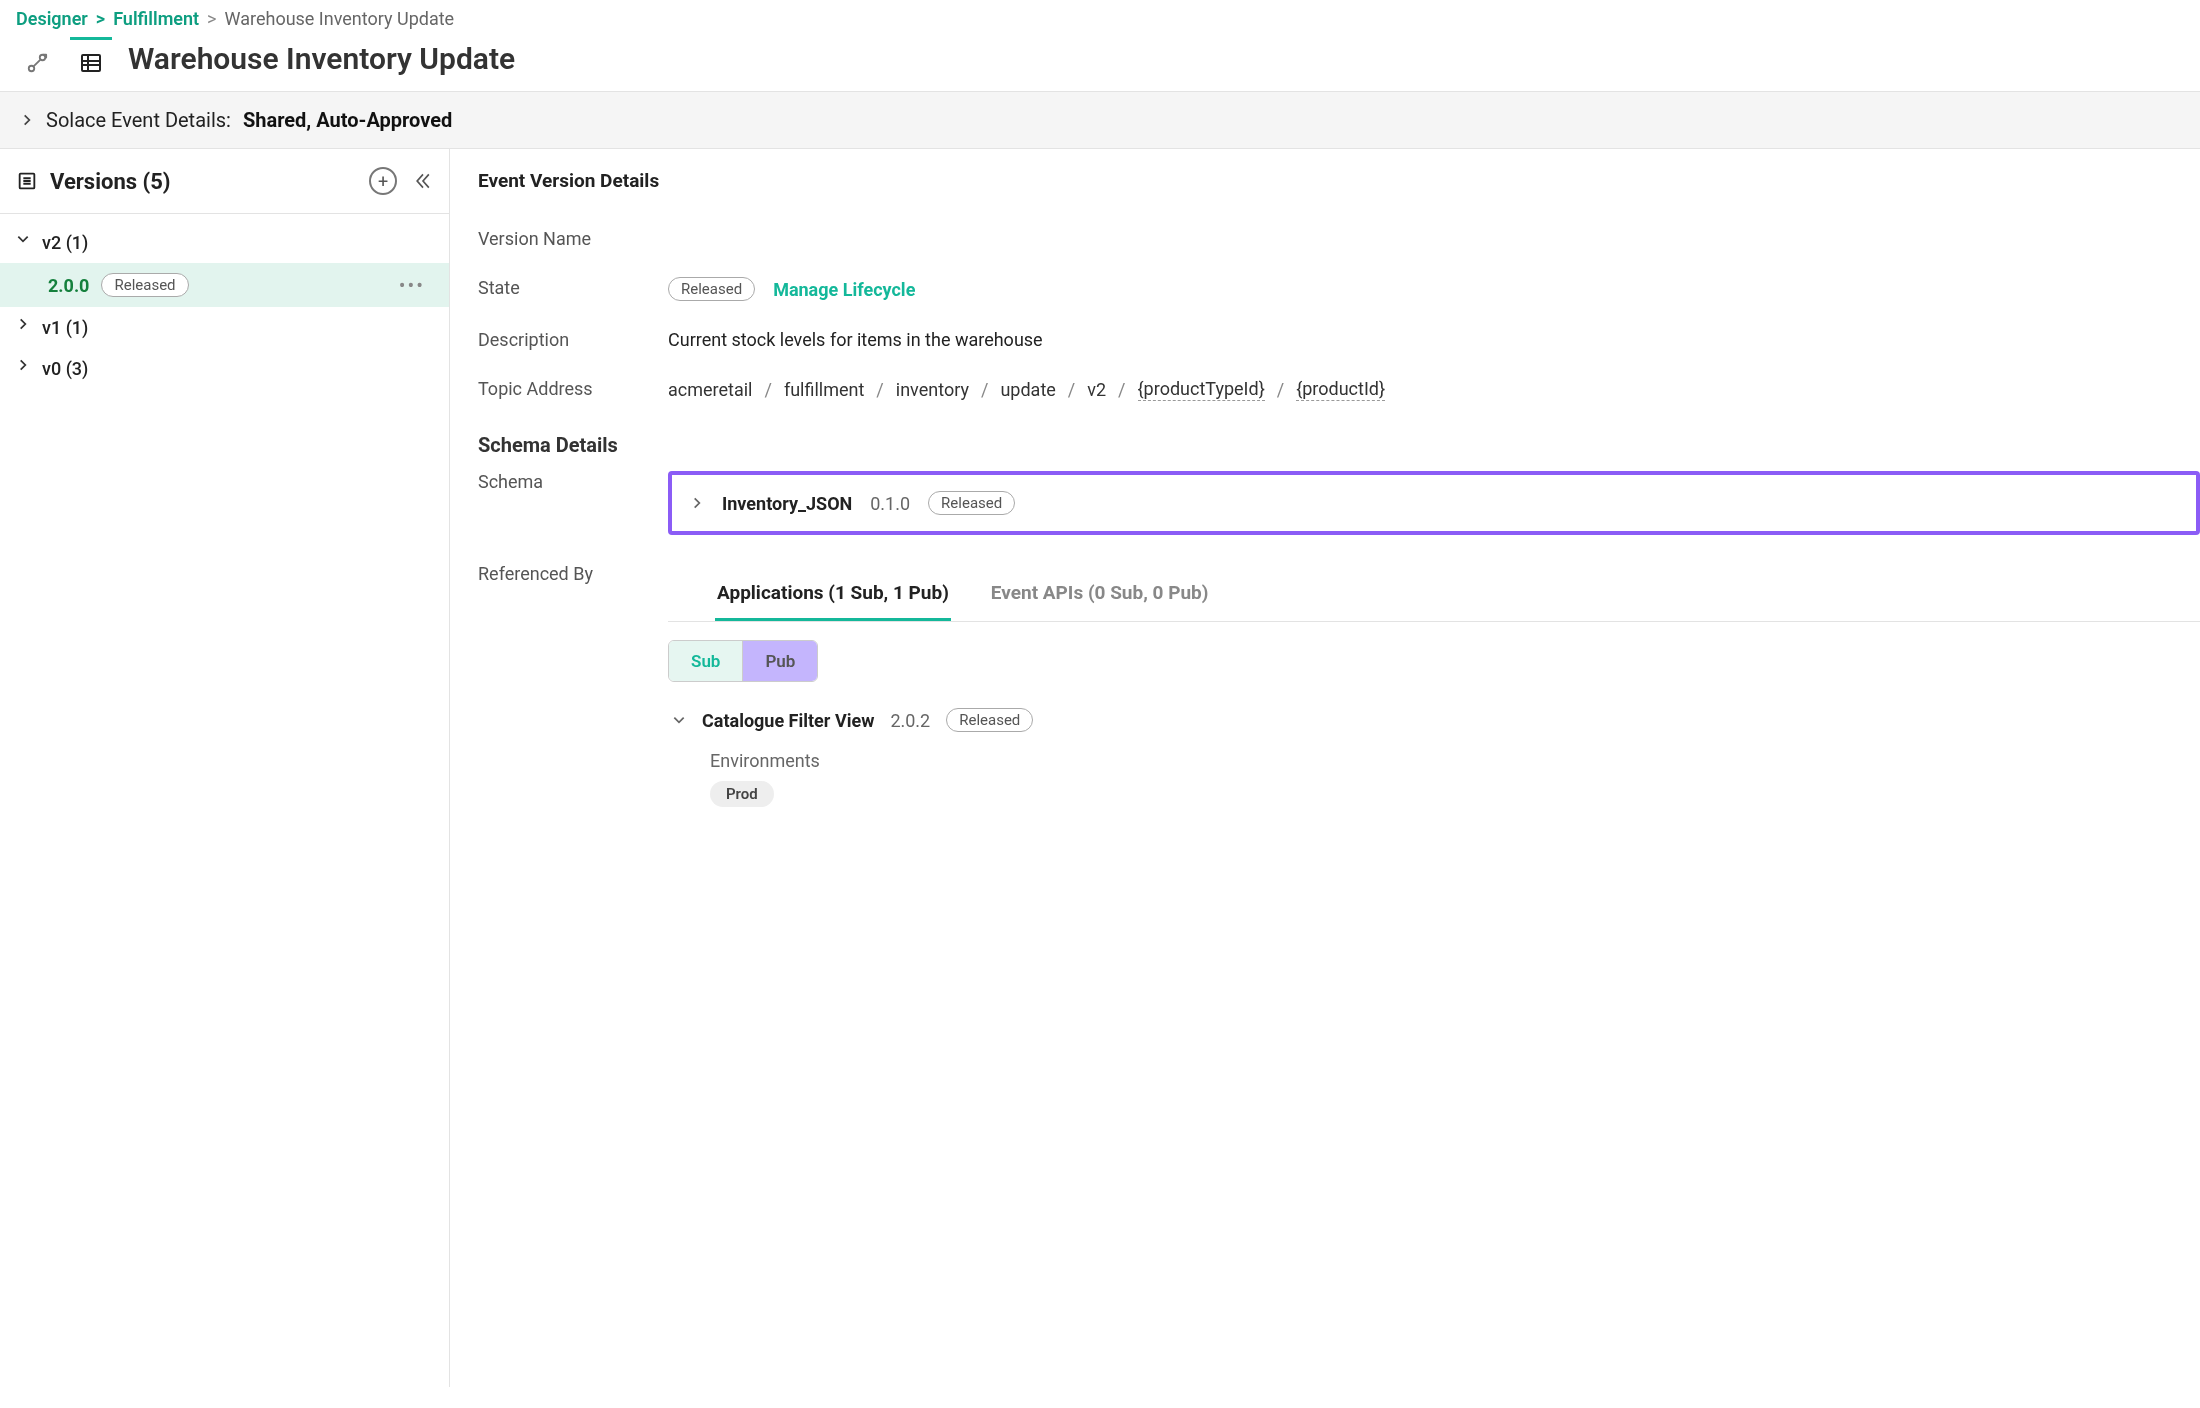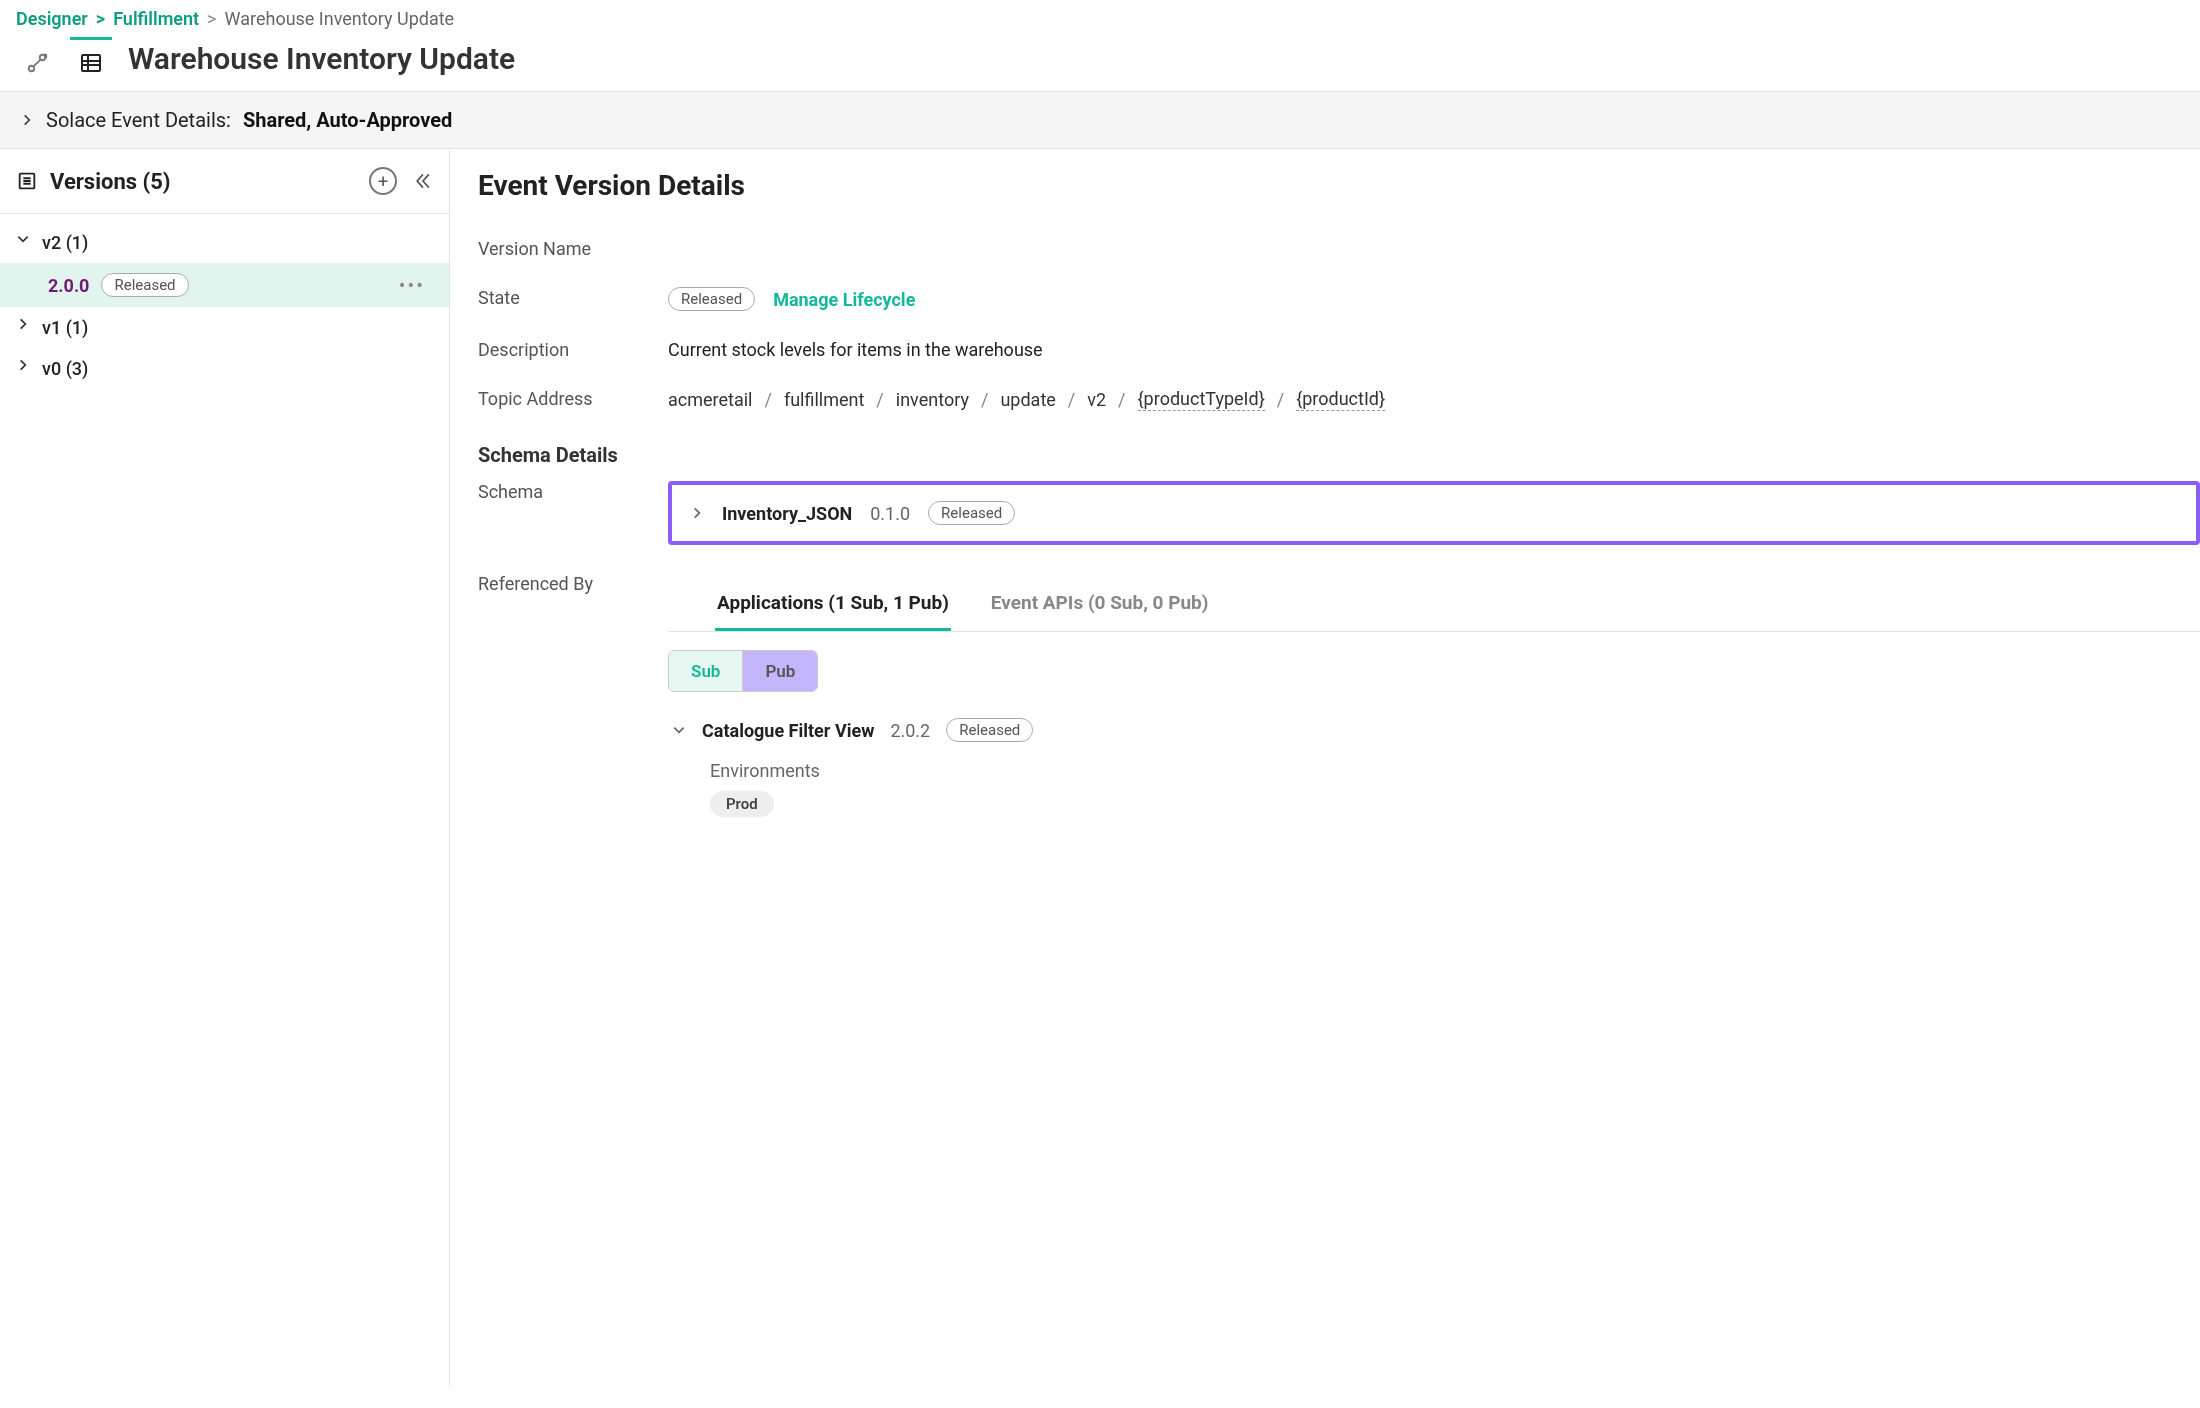--- a/index.html
+++ b/index.html
@@ -76,29 +76,29 @@
     display:flex; align-items:flex-start; gap:10px;
     padding:10px 16px; cursor:pointer; color:#222; font-weight:500;
   }
   .tree-group-header .chev { color:#444; width:16px; display:inline-block;}
   .tree-row {
     display:flex; align-items:center; justify-content:space-between;
     padding:10px 16px 10px 48px; cursor:pointer;
   }
   .tree-row.selected { background:#e2f4ee; }
   .tree-row .row-left { display:flex; align-items:center; gap:12px;}
-  .tree-row .ver { font-weight:700; color:#701a75;}
+  .tree-row .ver { font-weight:700; color:#15803d;}
   .pill {
     display:inline-block; border:1px solid #aaa; border-radius:14px;
     padding:2px 12px; font-size:15px; color:#555; background:#fff;
   }
   .kebab { color:#888; letter-spacing:2px; font-size:20px; padding:0 8px;}
 
   
-  .section-title { font-size:28px; font-weight:700; color:#222; margin-bottom:22px;}
+  .section-title { font-size:19px; font-weight:700; color:#222; margin-bottom:22px;}
   .field-row { display:flex; align-items:flex-start; padding:14px 0; }
   .field-label { width:190px; flex:0 0 190px; color:#555; font-size:18px;}
   .field-value { flex:1; color:#222; font-size:18px;}
   .field-value.muted { color:#555;}
   .inline { display:flex; align-items:center; gap:18px; flex-wrap:wrap;}
   .link-green { color:#14b89a; font-weight:700; cursor:pointer;}
   .topic-parts { display:flex; align-items:center; gap:12px; flex-wrap:wrap; color:#333;}
   .topic-parts .slash { color:#888;}
   .topic-parts .var { border-bottom:1px dashed #999; padding-bottom:1px; color:#333;}
   .sub-section-title { font-size:20px; font-weight:700; color:#333; margin:18px 0 0 0;}

